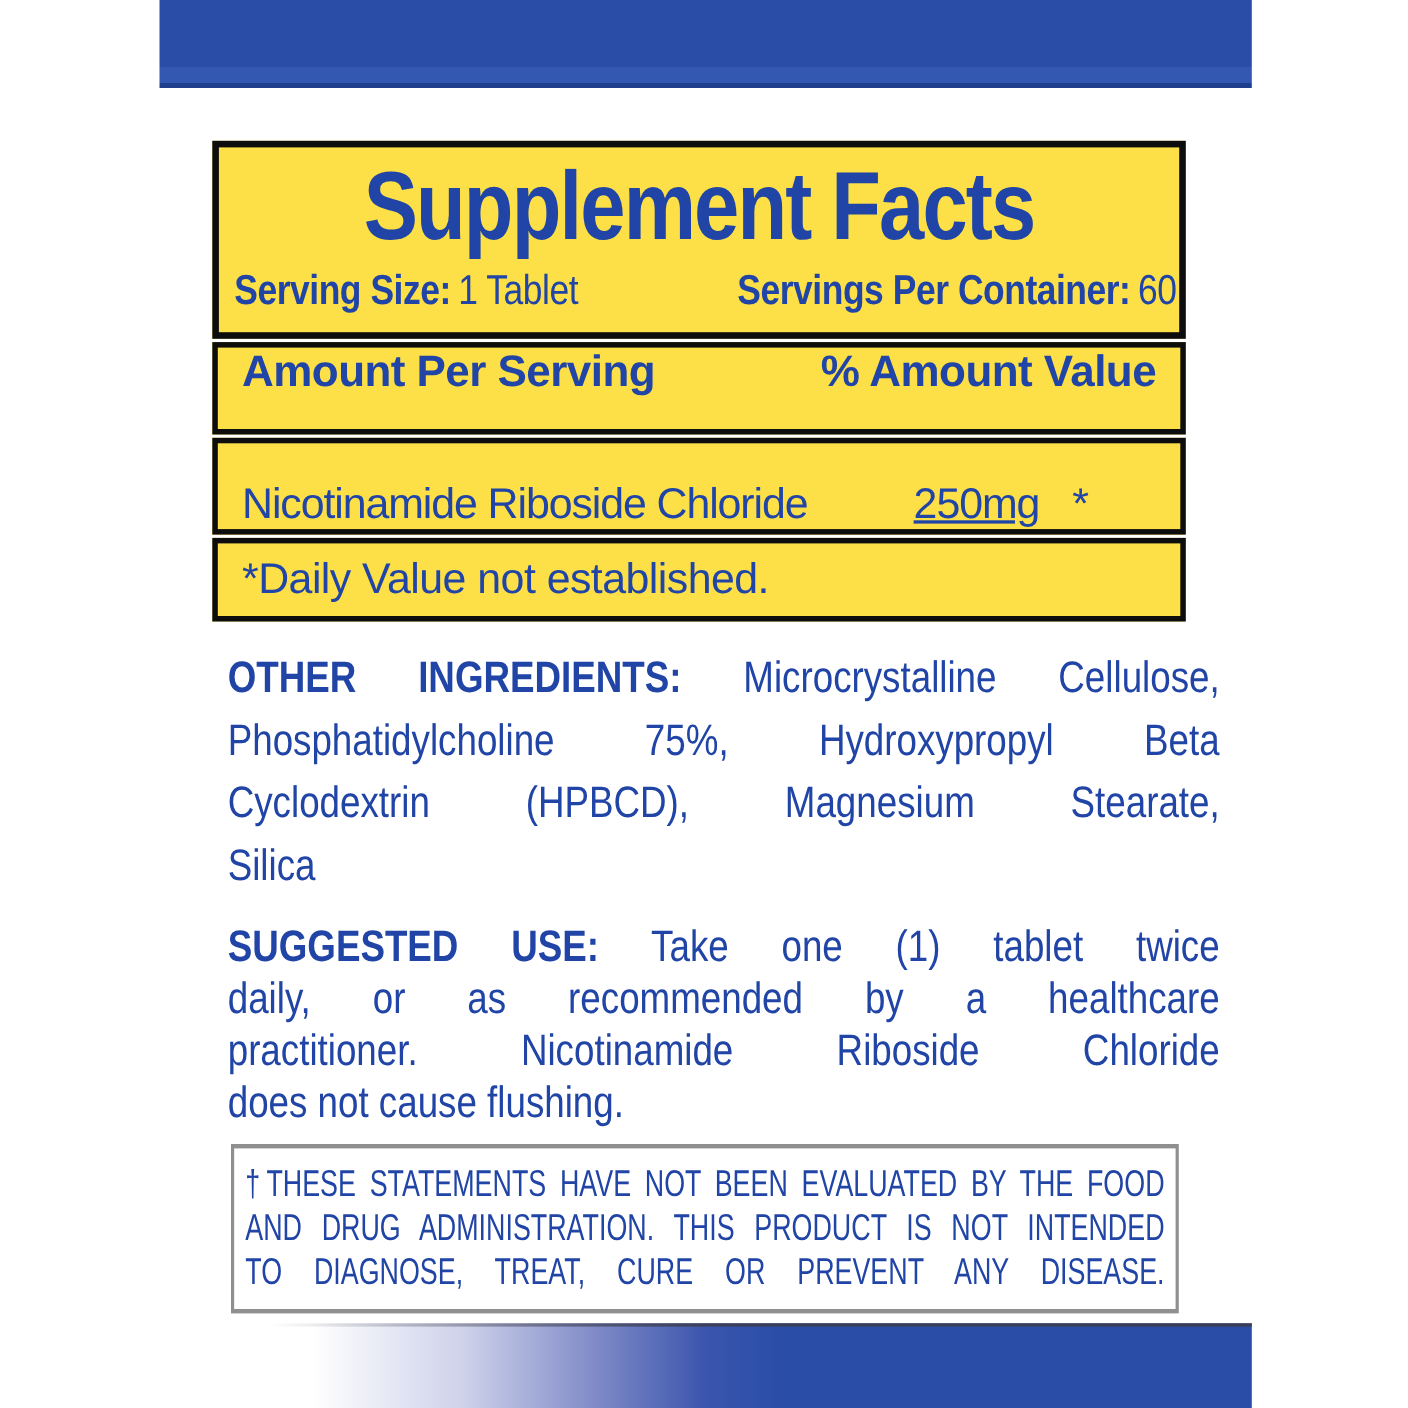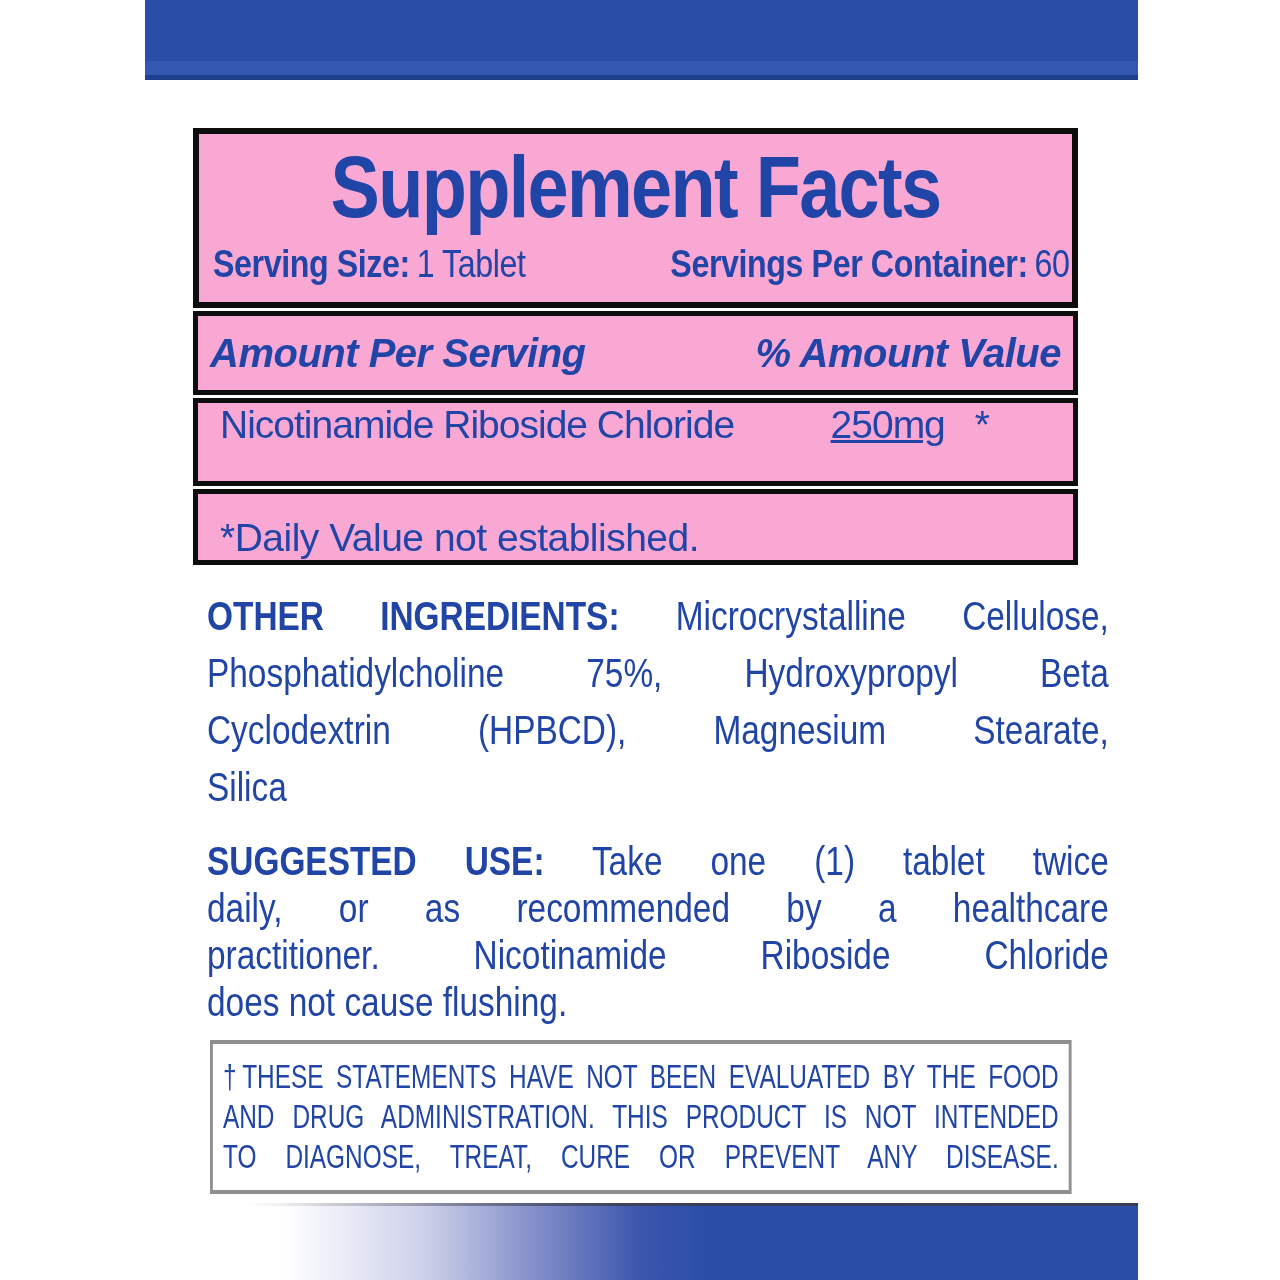--- a/index.html
+++ b/index.html
@@ -33,21 +33,21 @@
 
   
   .facts {
     position: absolute;
     left: 193px; top: 128px;
     width: 885px;
   }
   .fbox {
     box-sizing: border-box;
     border: 5px solid var(--border-black, #0d0d0d);
-    background: #f9a8d4;
+    background: #fde047;
     margin-top: 3px;
   }
   .fbox.main {
     border-width: 6px;
     height: 180px;
     margin-top: 0;
     padding: 6px 14px 0 14px;
   }
   .title {
     font-size: 88px;
@@ -70,45 +70,44 @@
     line-height: 52px;
     letter-spacing: -0.5px;
     white-space: nowrap;
   }
   .serving-wrap b { font-weight: bold; }
   .serving-wrap .val { font-weight: normal; margin-left: 8px; }
 
   .fbox.row2 {
     height: 84px;
     display: flex;
-    align-items: center;
+    align-items: flex-start;
     justify-content: space-between;
-    padding: 0 12px;
+    padding: 0 22px;
     font-size: 40px;
     font-weight: bold;
     letter-spacing: -0.5px;
     white-space: nowrap;
-    font-style: italic;
   }
   .fbox.row3 {
     height: 88px;
     display: flex;
-    align-items: flex-start;
+    align-items: flex-end;
     padding: 0 22px;
     font-size: 39px;
     letter-spacing: -1px;
     white-space: nowrap;
   }
   .fbox.row3 .iname { flex: 1 1 auto; }
   .fbox.row3 .iamt  { flex: 0 0 auto; text-decoration: underline; }
   .fbox.row3 .istar { flex: 0 0 auto; margin-left: 30px; margin-right: 62px; }
   .fbox.row4 {
     height: 76px;
     display: flex;
-    align-items: flex-end;
+    align-items: center;
     padding: 0 22px;
     font-size: 39px;
     letter-spacing: -0.5px;
     white-space: nowrap;
   }
 
   
   .para {
     position: absolute;
     left: 207px;

